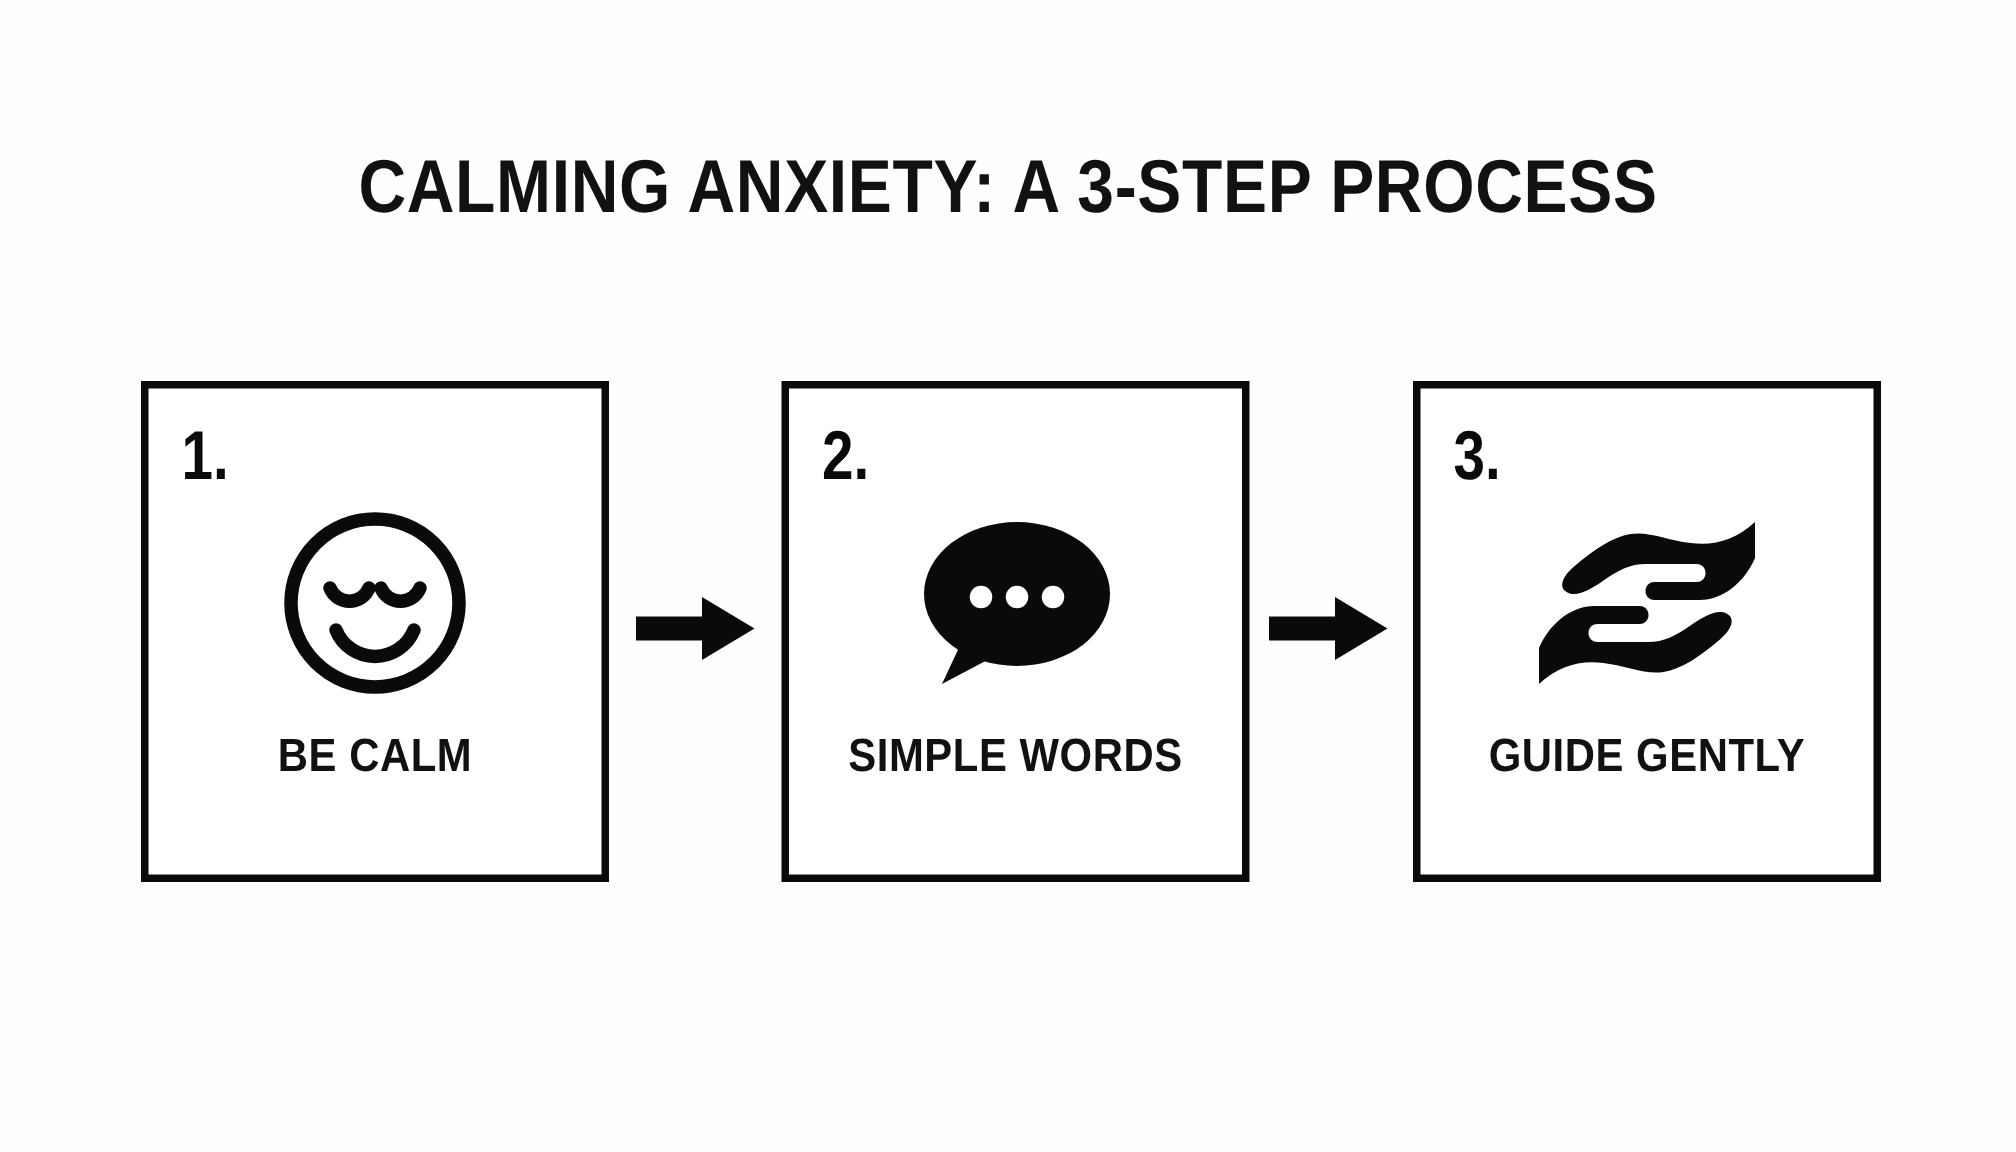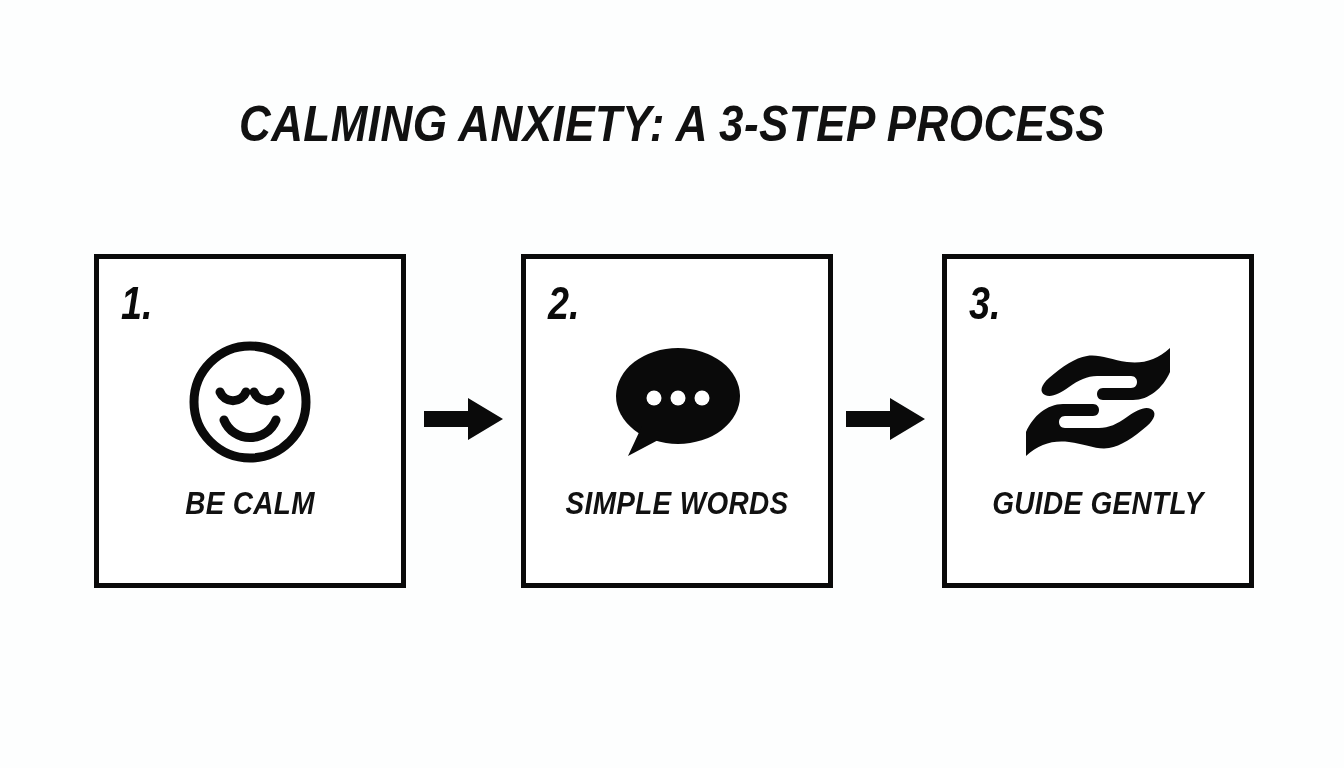--- a/index.html
+++ b/index.html
@@ -13,21 +13,20 @@
     font-family: "Liberation Sans", sans-serif;
     overflow: hidden;
     position: relative;
   }
 
   #stage {
     position: absolute;
     inset: 0;
     width: 1344px;
     height: 768px;
-    font-style: italic;
   }
 
   
   .title {
     position: absolute;
     left: 0;
     top: 96px;
     width: 1344px;
     text-align: center;
     font-family: "Liberation Sans Narrow", "Liberation Sans", sans-serif;

